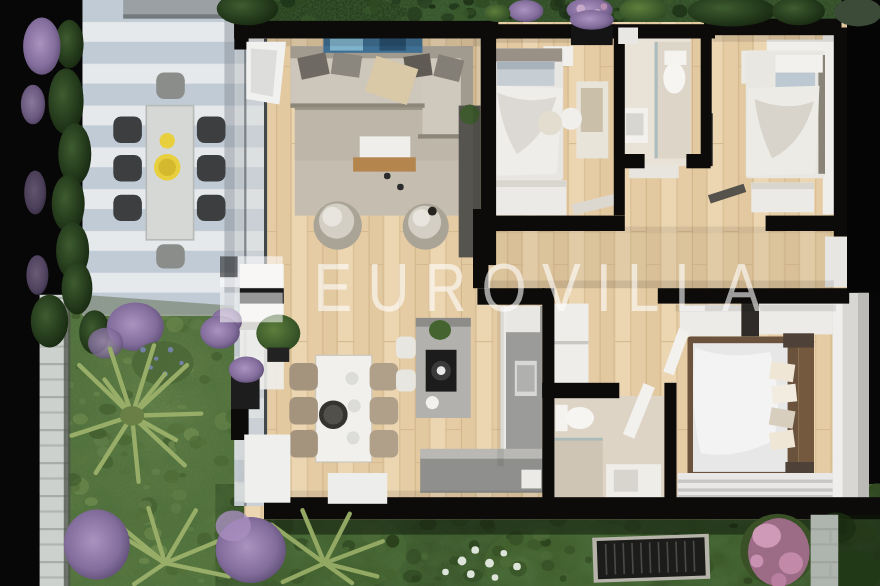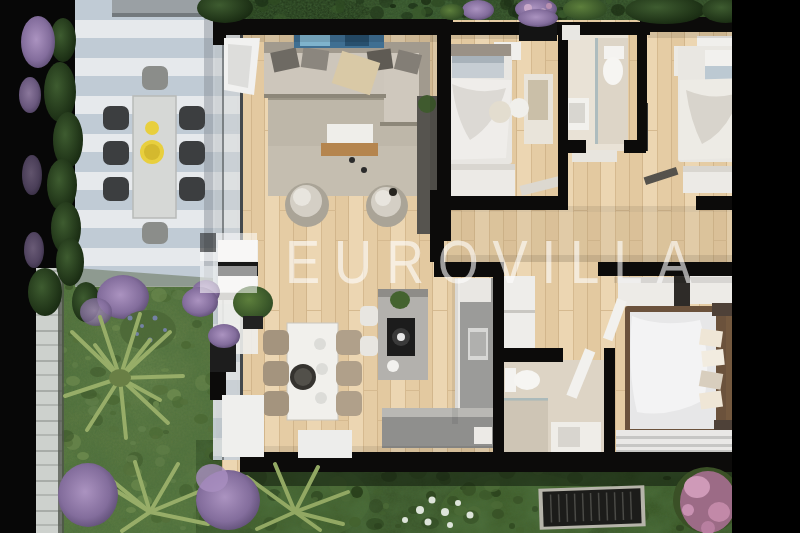--- a/index.html
+++ b/index.html
@@ -1,16 +1,16 @@
 <!DOCTYPE html>
 <html><head>
 <meta charset="utf-8">
 <style>
 html,body{margin:0;padding:0;background:#000;}
-#stage{position:relative;width:732px;height:533px;overflow:hidden;font-family:"Liberation Sans",sans-serif;text-align:right;}
+#stage{position:relative;width:800px;height:533px;overflow:hidden;font-family:"Liberation Sans",sans-serif;text-align:right;}
 </style>
 </head>
 <body>
 <div id="stage">
 <svg width="800" height="533" viewBox="0 0 800 533">
 <defs>
   <pattern id="wood" width="42" height="180" patternUnits="userSpaceOnUse">
     <rect width="42" height="180" fill="#e7d0aa"></rect>
     <rect x="0" width="13" height="180" fill="#e3c9a0"></rect>
     <rect x="13" width="15" height="180" fill="#ecd6b2"></rect>

